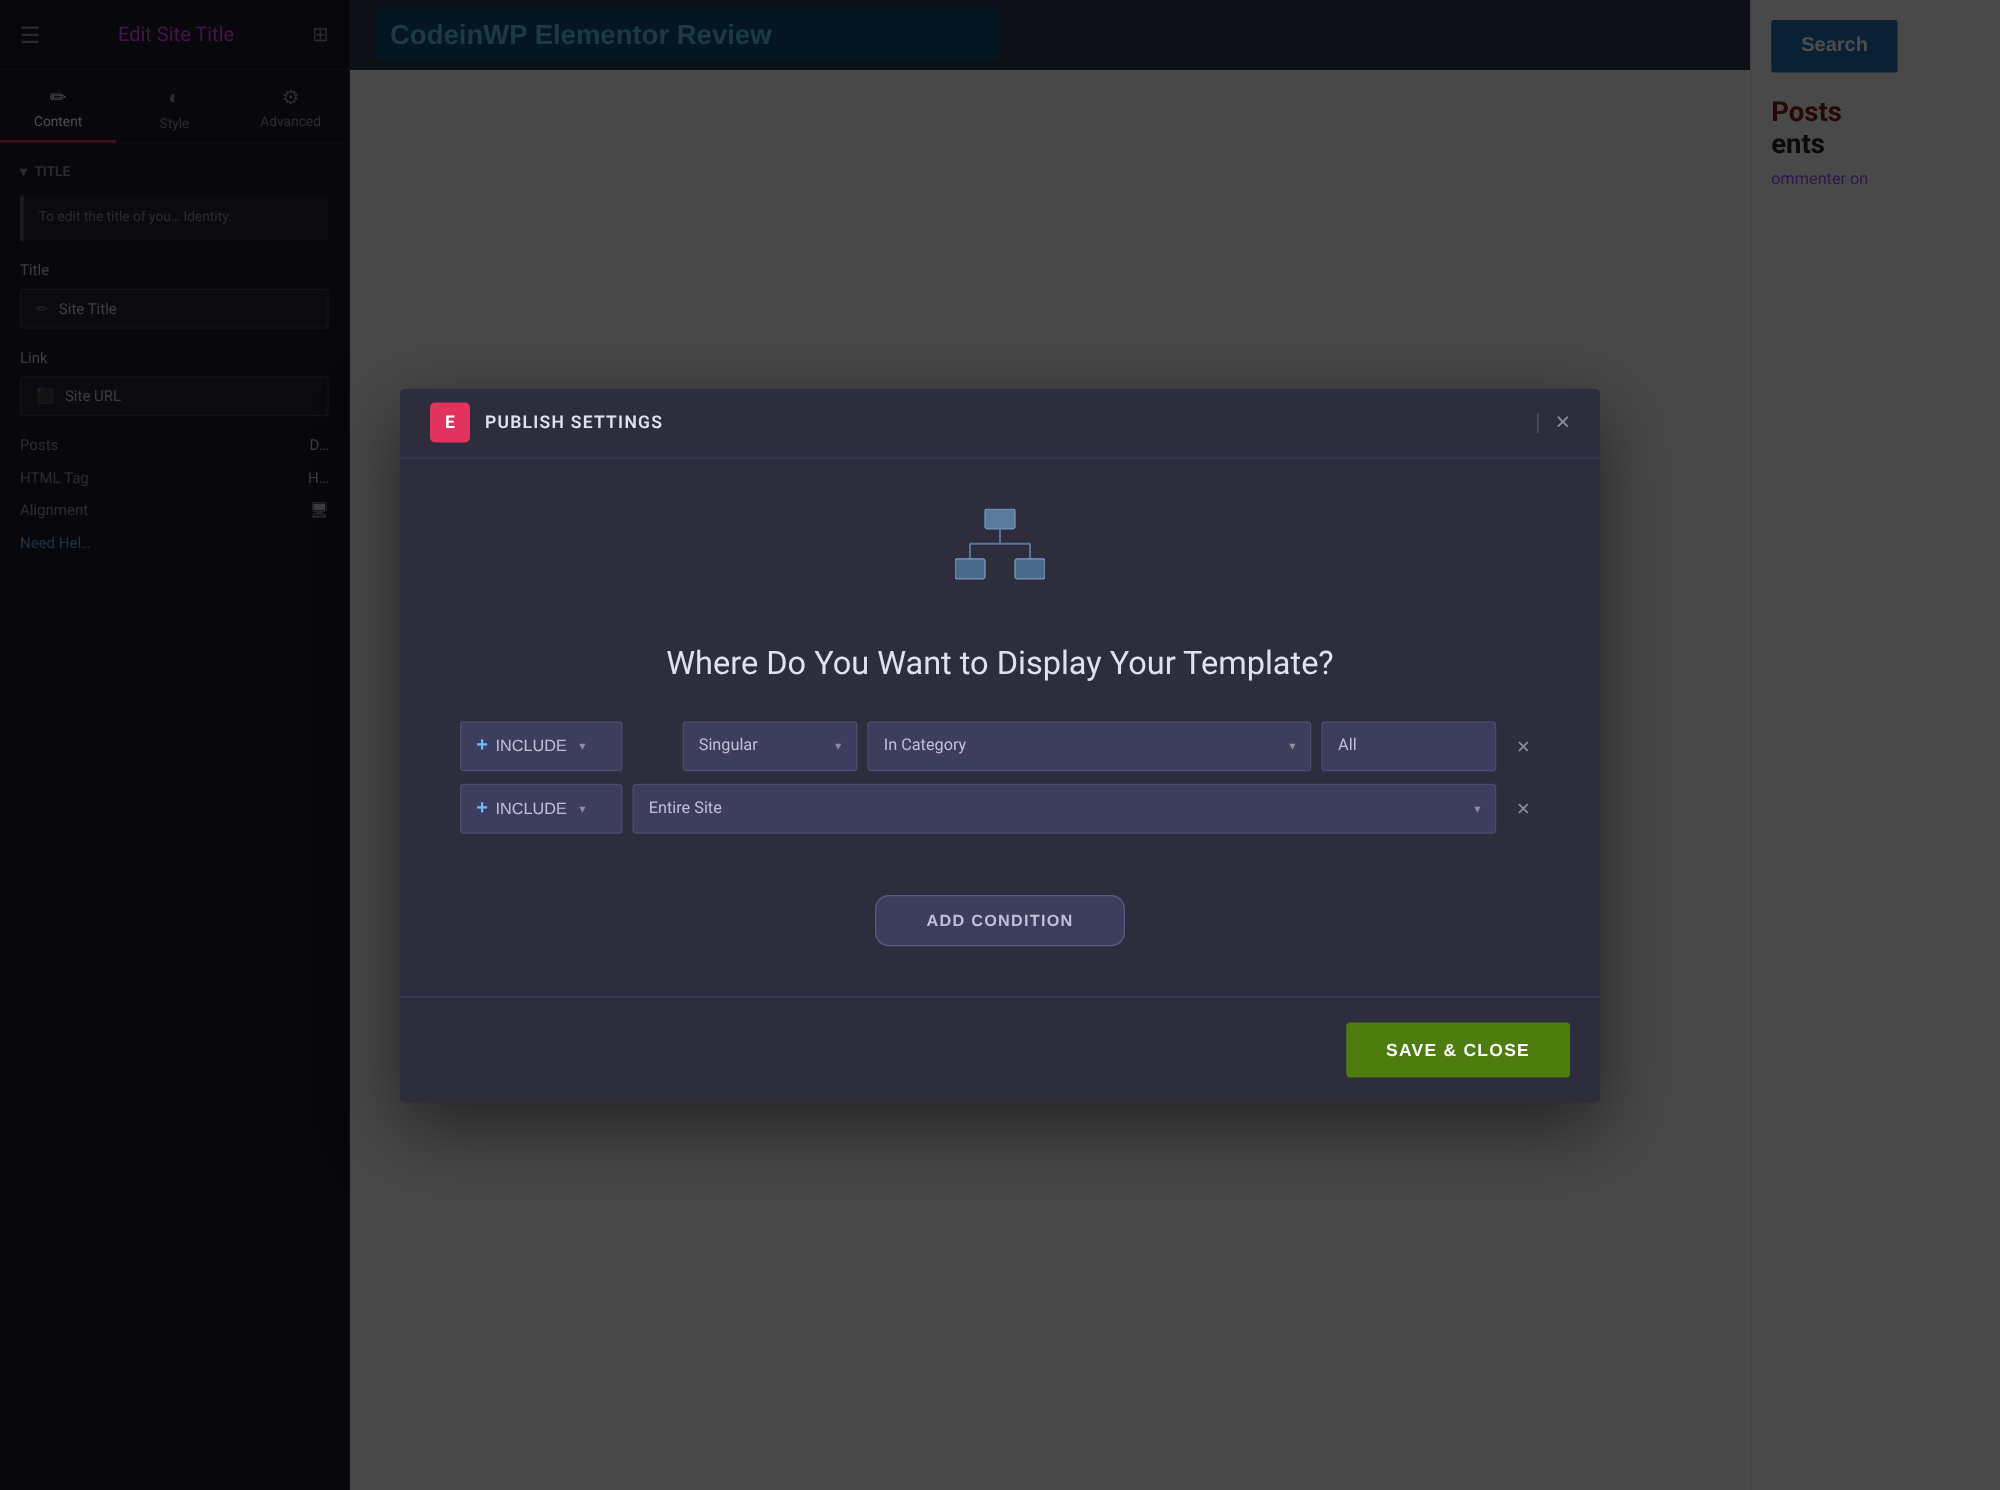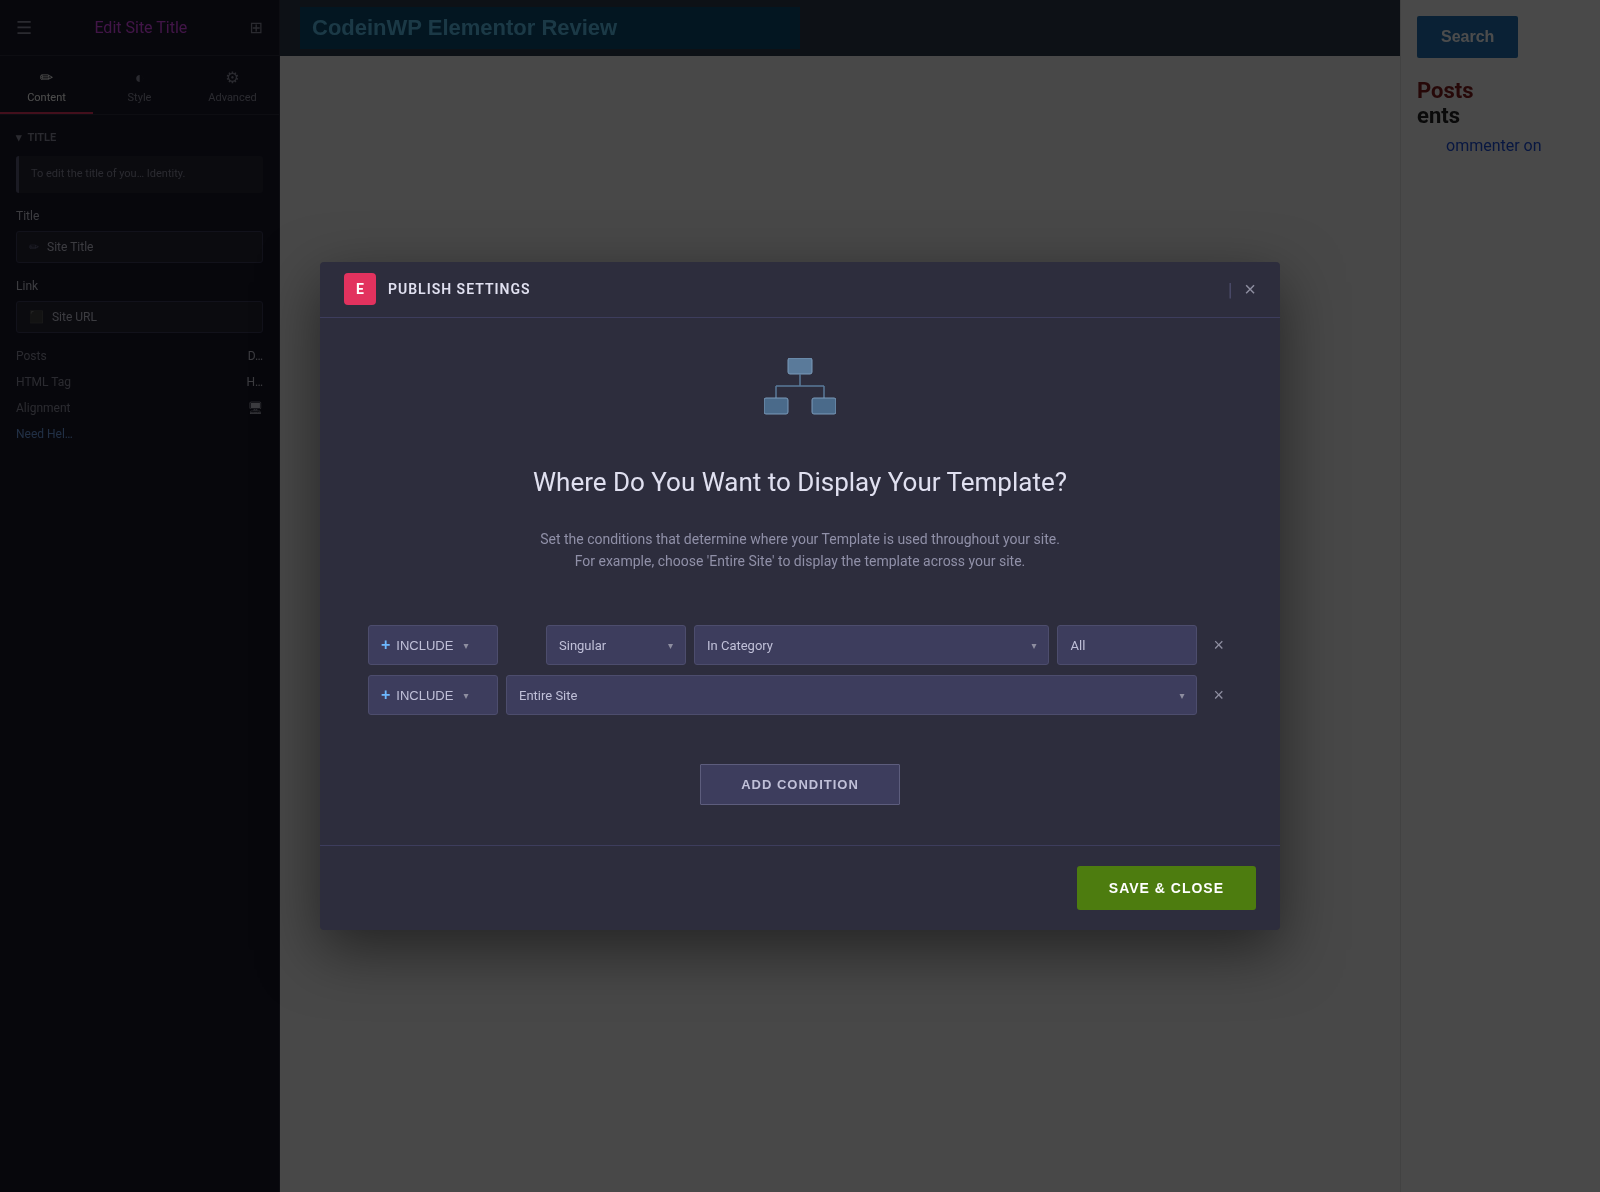--- a/index.html
+++ b/index.html
@@ -209,23 +209,22 @@
     }
 
     .comments-heading {
       font-size: 22px;
       font-weight: 700;
       color: #222;
       margin-bottom: 8px;
     }
 
     .commenter-text {
-      font-size: 16px;
-      color: #1d4ed8;
-      margin-left: 29px;
+      font-size: 13px;
+      color: #8b5cf6;
     }
 
     
     .overlay {
       position: absolute;
       top: 0; left: 0; right: 0; bottom: 0;
       background: rgba(0, 0, 0, 0.7);
       display: flex;
       align-items: center;
       justify-content: center;
@@ -412,21 +411,21 @@
       font-size: 18px;
       cursor: pointer;
       padding: 0 8px;
       line-height: 1;
     }
 
     
     .add-condition-btn {
       background: #3d3d5d;
       border: 1px solid #5d5d7d;
-      border-radius: 1px;
+      border-radius: 11px;
       color: #c0c0d8;
       font-size: 13px;
       font-weight: 600;
       letter-spacing: 1px;
       text-transform: uppercase;
       padding: 12px 40px;
       cursor: pointer;
       margin-bottom: 0;
     }
 
@@ -549,24 +548,20 @@
           <line x1="60" y1="28" x2="60" y2="40" stroke="#5a7a9a" stroke-width="1.5"></line>
 
           <rect x="0" y="40" width="24" height="16" rx="2" fill="#4a6a8a" stroke="#7a9aba" stroke-width="1"></rect>
 
           <rect x="48" y="40" width="24" height="16" rx="2" fill="#4a6a8a" stroke="#7a9aba" stroke-width="1"></rect>
         </svg>
       </div>
 
       <h2 class="modal-heading">Where Do You Want to Display Your Template?</h2>
 
-      <p class="modal-description">
-        <span>Set the conditions that determine where your Template is used throughout your site.</span><br>
-        <span>For example, choose 'Entire Site' to display the template across your site.</span>
-      </p>
 
       <div class="conditions-container">
 
         <div class="condition-row">
           <button class="condition-include-btn">
             <span class="plus">+</span>
             <span>INCLUDE</span>
             <span class="chevron">▾</span>
           </button>
           <div class="condition-select condition-select-singular">

